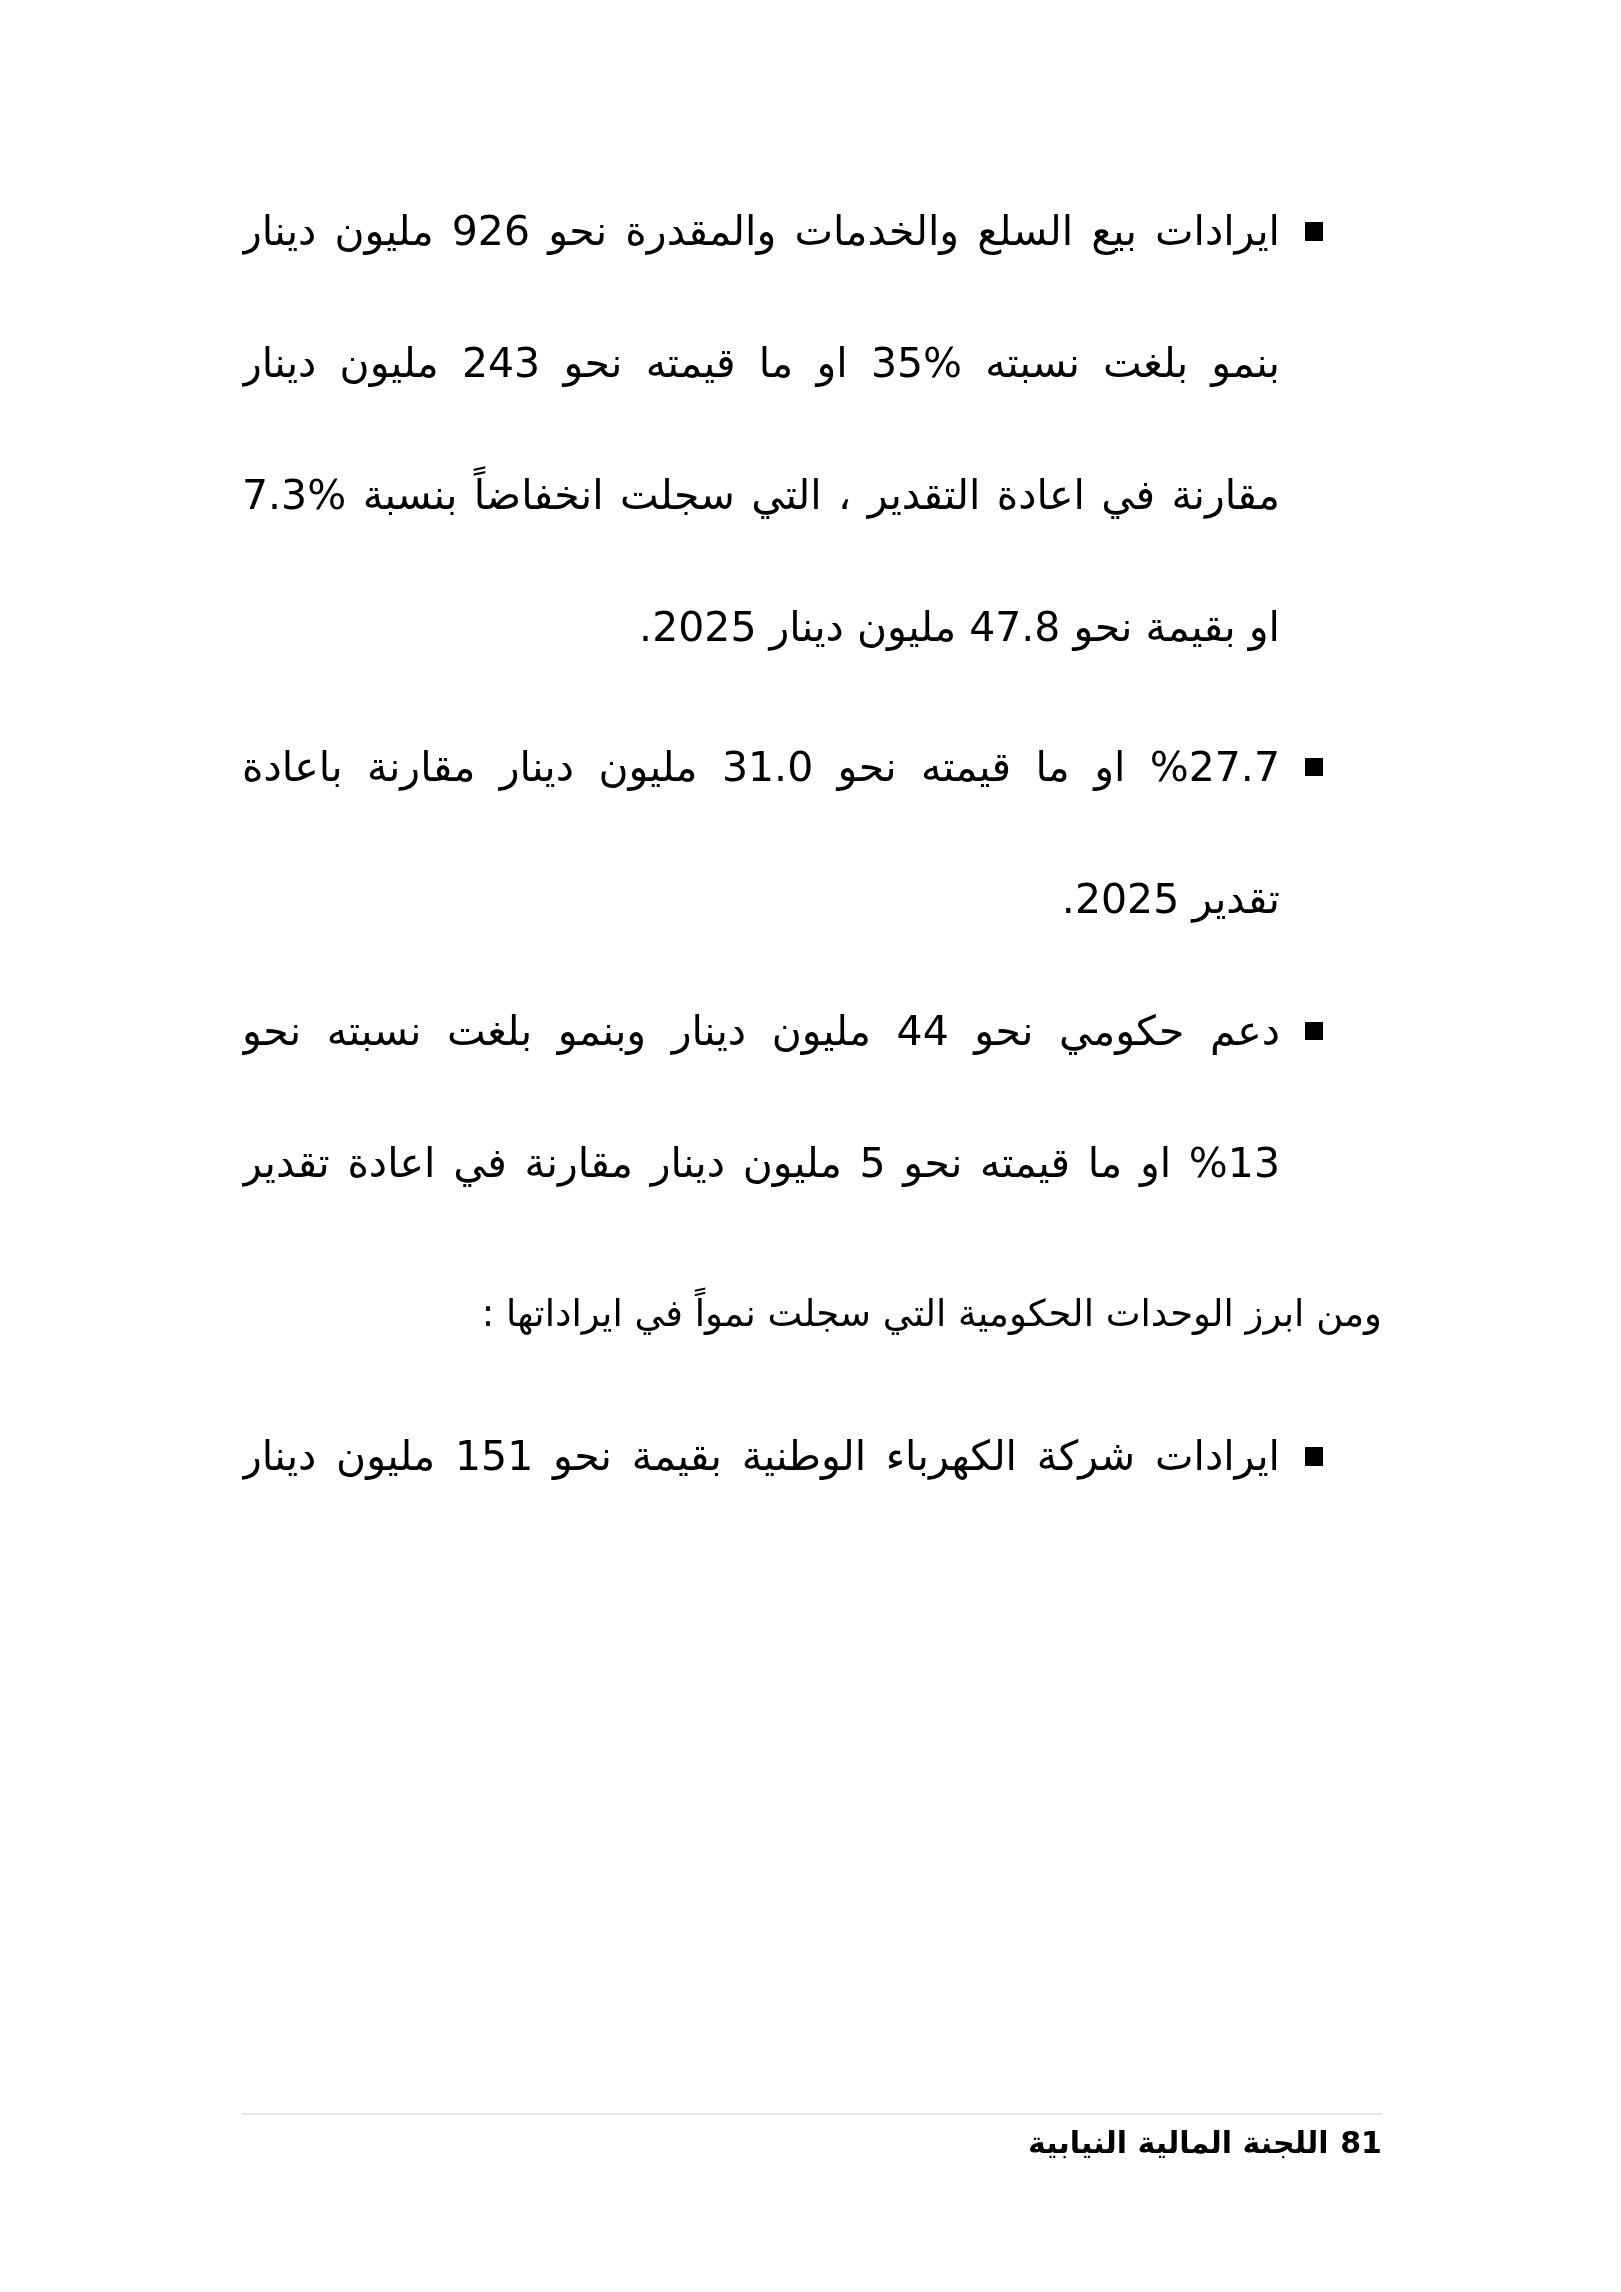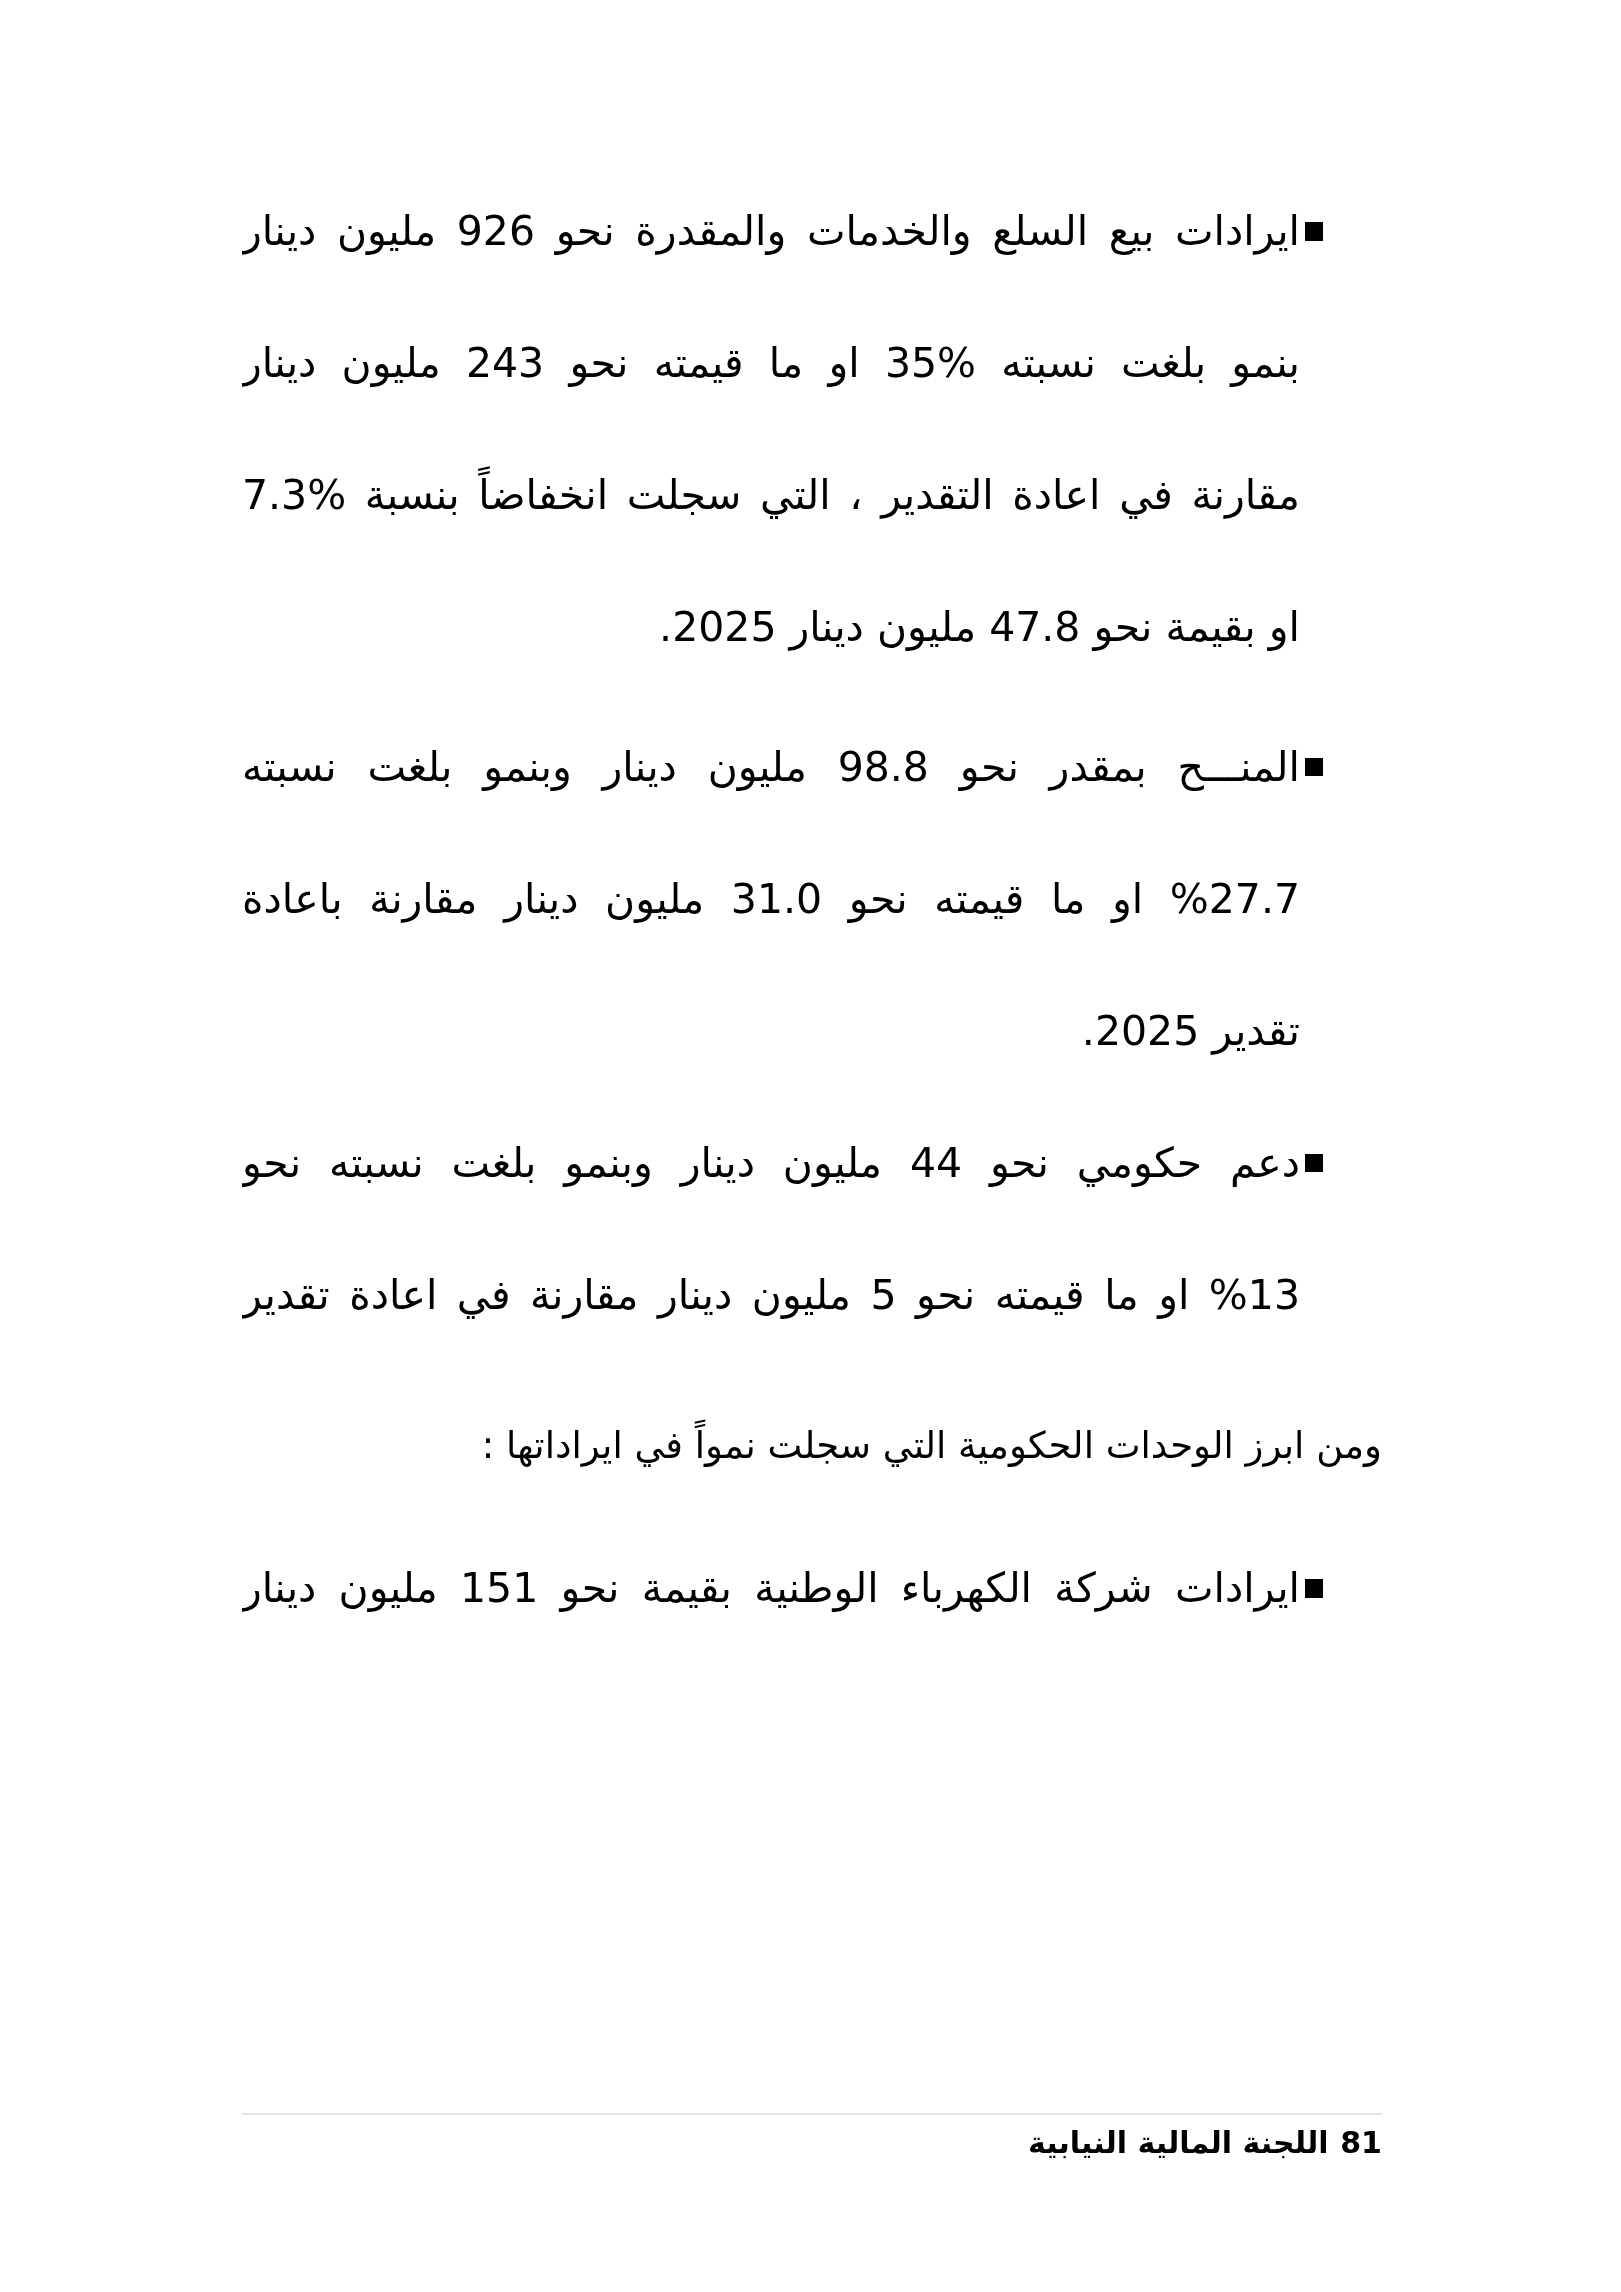--- a/index.html
+++ b/index.html
@@ -36,21 +36,21 @@
   .bullet-marker {
     position: absolute;
     right: 0;
     top: 57px;
     width: 17.6px;
     height: 18.6px;
     background: #000000;
     display: block;
   }
   .bullet-text {
-    margin-right: 23px; 
+    margin-right: 43px; 
   }
   .line {
     font-size: 41px;
     line-height: 132px;
     height: 132px;
     overflow: hidden;
     text-align: justify;
     text-align-last: justify;
     white-space: normal;
   }
@@ -96,21 +96,20 @@
         <div class="line">ايرادات بيع السلع والخدمات والمقدرة نحو 926 مليون دينار</div>
         <div class="line">بنمو بلغت نسبته %35 او ما قيمته نحو 243 مليون دينار</div>
         <div class="line">مقارنة في اعادة التقدير ، التي سجلت انخفاضاً بنسبة %7.3</div>
         <div class="line last">او بقيمة نحو 47.8 مليون دينار 2025.</div>
       </div>
     </section>
 
     <section class="bullet-item gap-sm">
       <span class="bullet-marker"></span>
       <div class="bullet-text">
-        <div class="line">المنـــح بمقدر نحو 98.8 مليون دينار وبنمو بلغت نسبته</div>
         <div class="line">%27.7 او ما قيمته نحو 31.0 مليون دينار مقارنة باعادة</div>
         <div class="line last">تقدير 2025.</div>
       </div>
     </section>
 
     <section class="bullet-item">
       <span class="bullet-marker"></span>
       <div class="bullet-text">
         <div class="line">دعم حكومي نحو 44 مليون دينار وبنمو بلغت نسبته نحو</div>
         <div class="line">%13 او ما قيمته نحو 5 مليون دينار مقارنة في اعادة تقدير</div>

